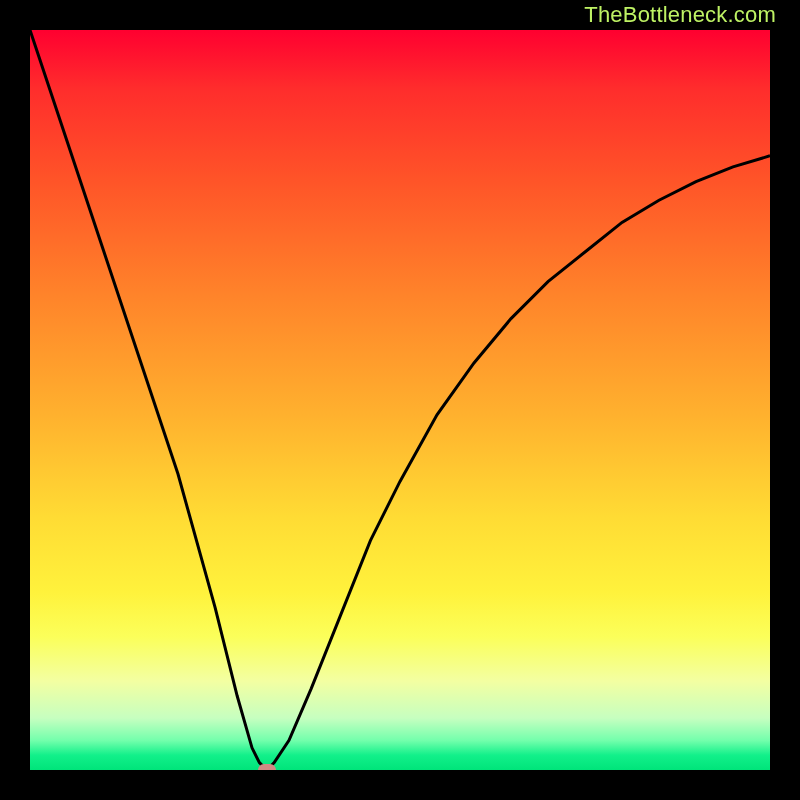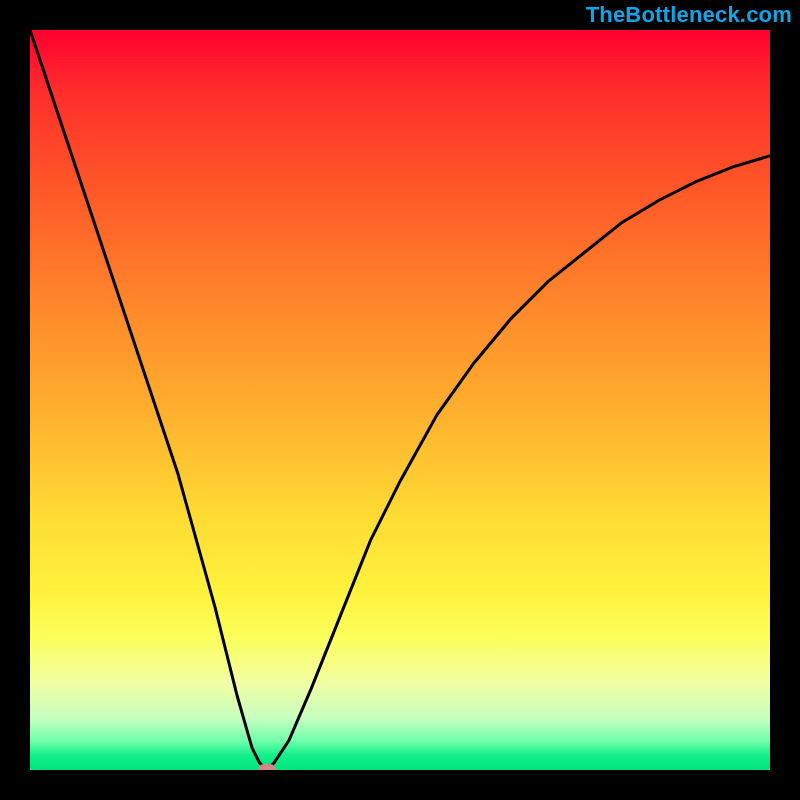--- a/index.html
+++ b/index.html
@@ -31,24 +31,24 @@
       #c6ffc0 93%,
       #73ffac 96%,
       #12f08a 98%,
       #00e47a 100%
     );
     overflow: hidden;
   }
   .watermark {
     position: absolute;
     top: 2px;
-    right: 8px;
-    color: #0ea5e9;
+    right: 24px;
+    color: #bef264;
     font-size: 22px;
-    font-weight: 700;
+    font-weight: 400;
     letter-spacing: 0.2px;
     z-index: 10;
     user-select: none;
   }
   svg.curve {
     position: absolute;
     left: 0;
     top: 0;
     width: 740px;
     height: 740px;

